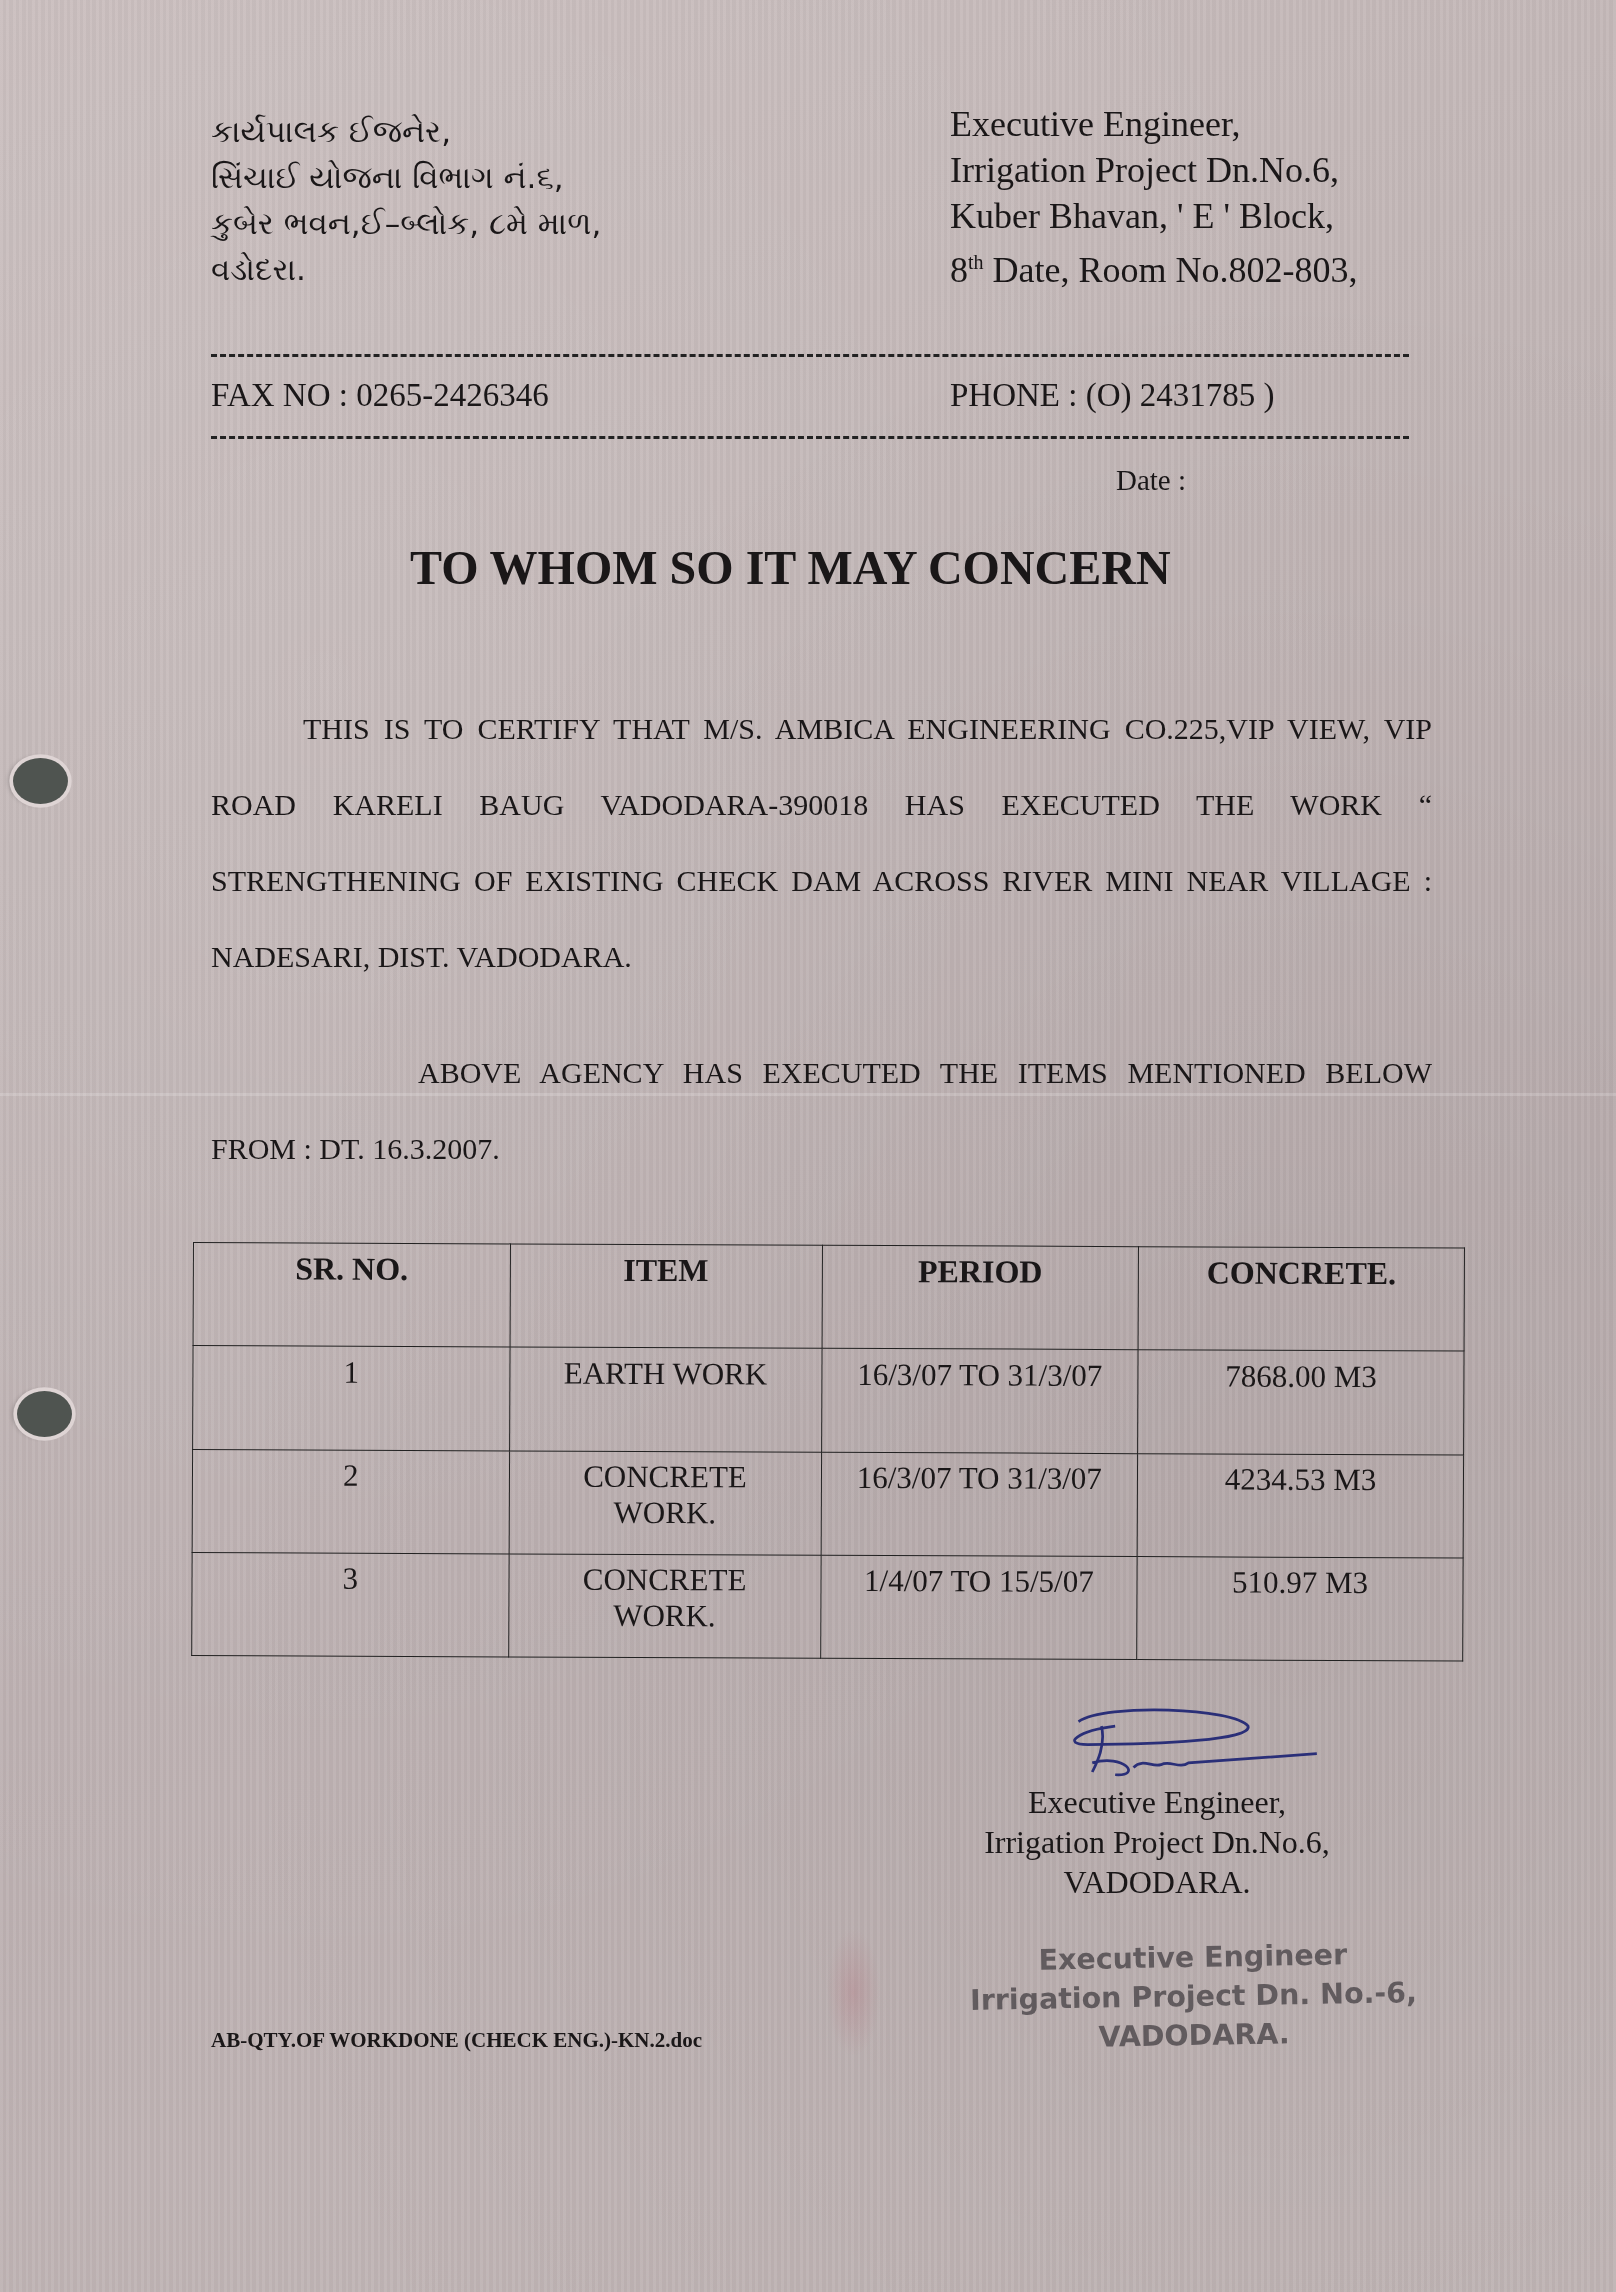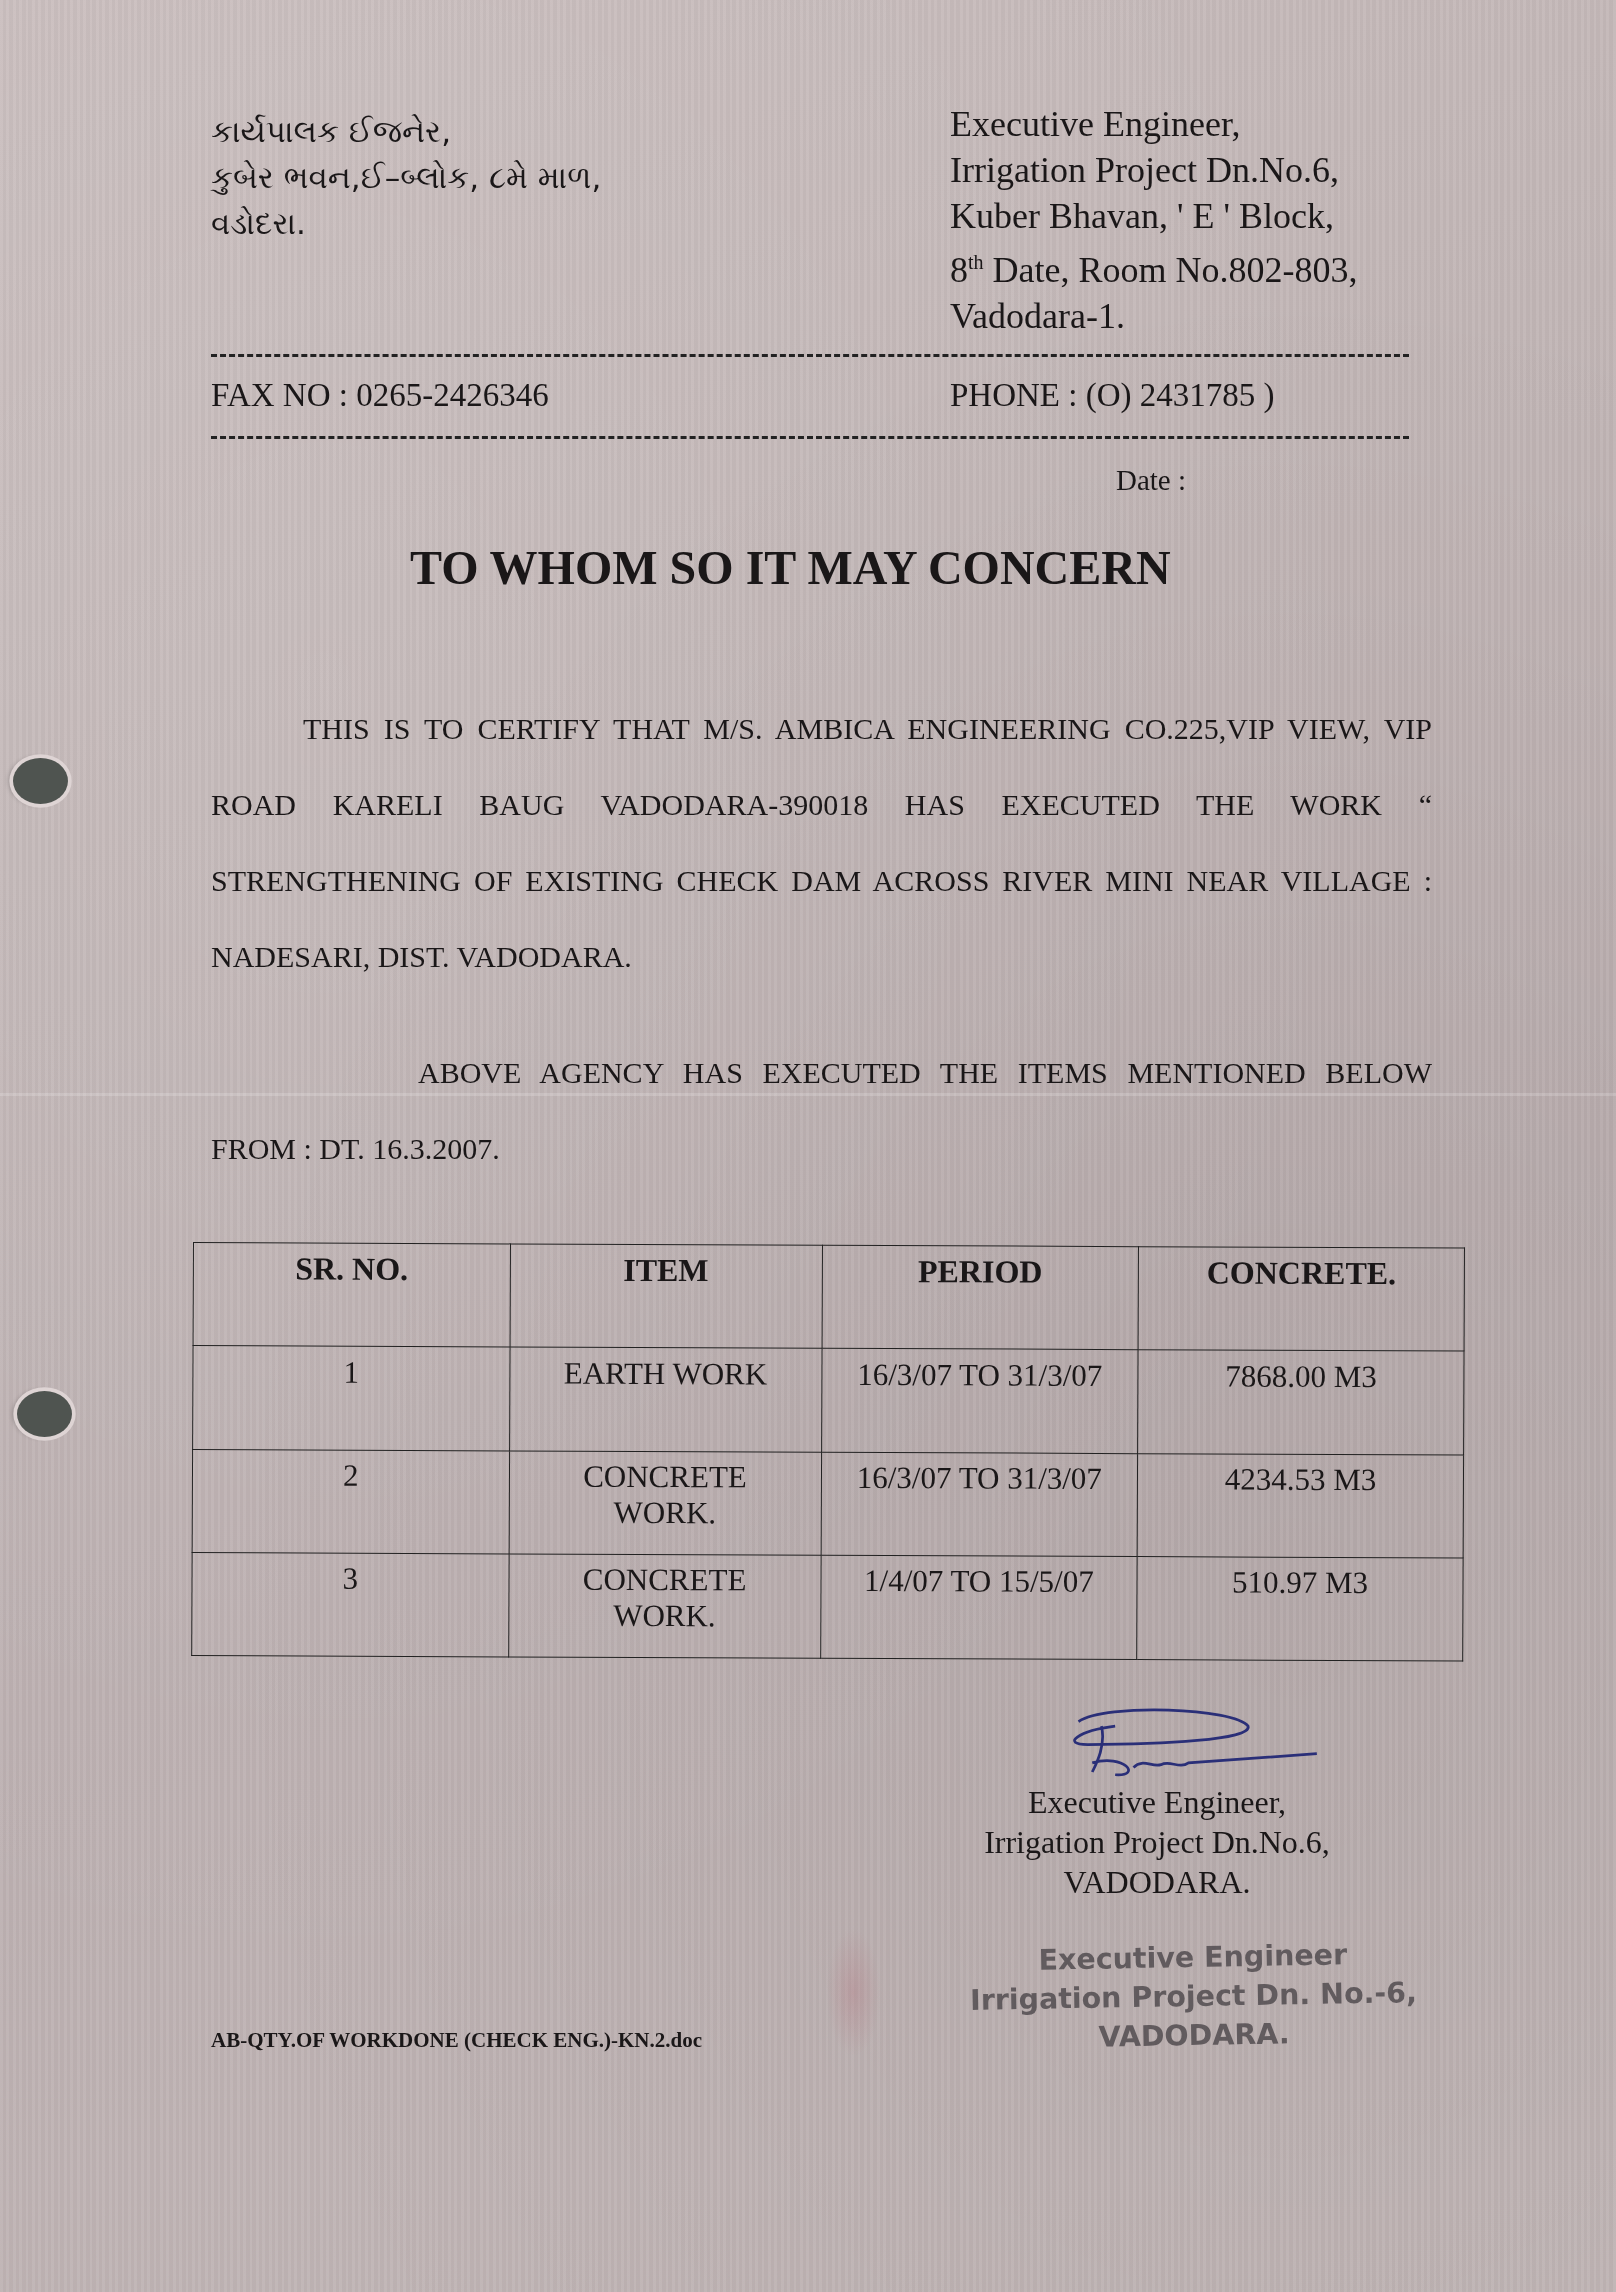--- a/index.html
+++ b/index.html
@@ -56,30 +56,30 @@
 </head>
 <body>
 
 <div class="paper-texture"></div>
 <div class="fold" style="top:1093px;"></div>
 <div class="punch-hole" style="left:13px;top:758px;"></div>
 <div class="punch-hole" style="left:16.5px;top:1391px;"></div>
 
 <div class="abs letterhead-gu">
   <div>કાર્યપાલક ઈજનેર,</div>
+  <div>સિંચાઈ યોજના વિભાગ નં.૬,</div>
   <div>કુબેર ભવન,ઈ–બ્લોક, ૮મે માળ,</div>
   <div>વડોદરા.</div>
 </div>
 
 <div class="abs letterhead-en">
   <div>Executive Engineer,</div>
   <div>Irrigation Project Dn.No.6,</div>
   <div>Kuber Bhavan, ' E ' Block,</div>
   <div><span>8</span><sup>th</sup><span> Date, Room No.802-803,</span></div>
-  <div>Vadodara-1.</div>
 </div>
 
 <div class="abs dash-line" style="top:354px;"></div>
 <div class="abs contact" style="left:211px;">FAX NO : 0265-2426346</div>
 <div class="abs contact" style="left:950px;">PHONE  : (O) 2431785 )</div>
 <div class="abs dash-line" style="top:436px;"></div>
 
 <div class="abs date-label">Date :</div>
 
 <div class="abs title">TO WHOM SO IT MAY CONCERN</div>

